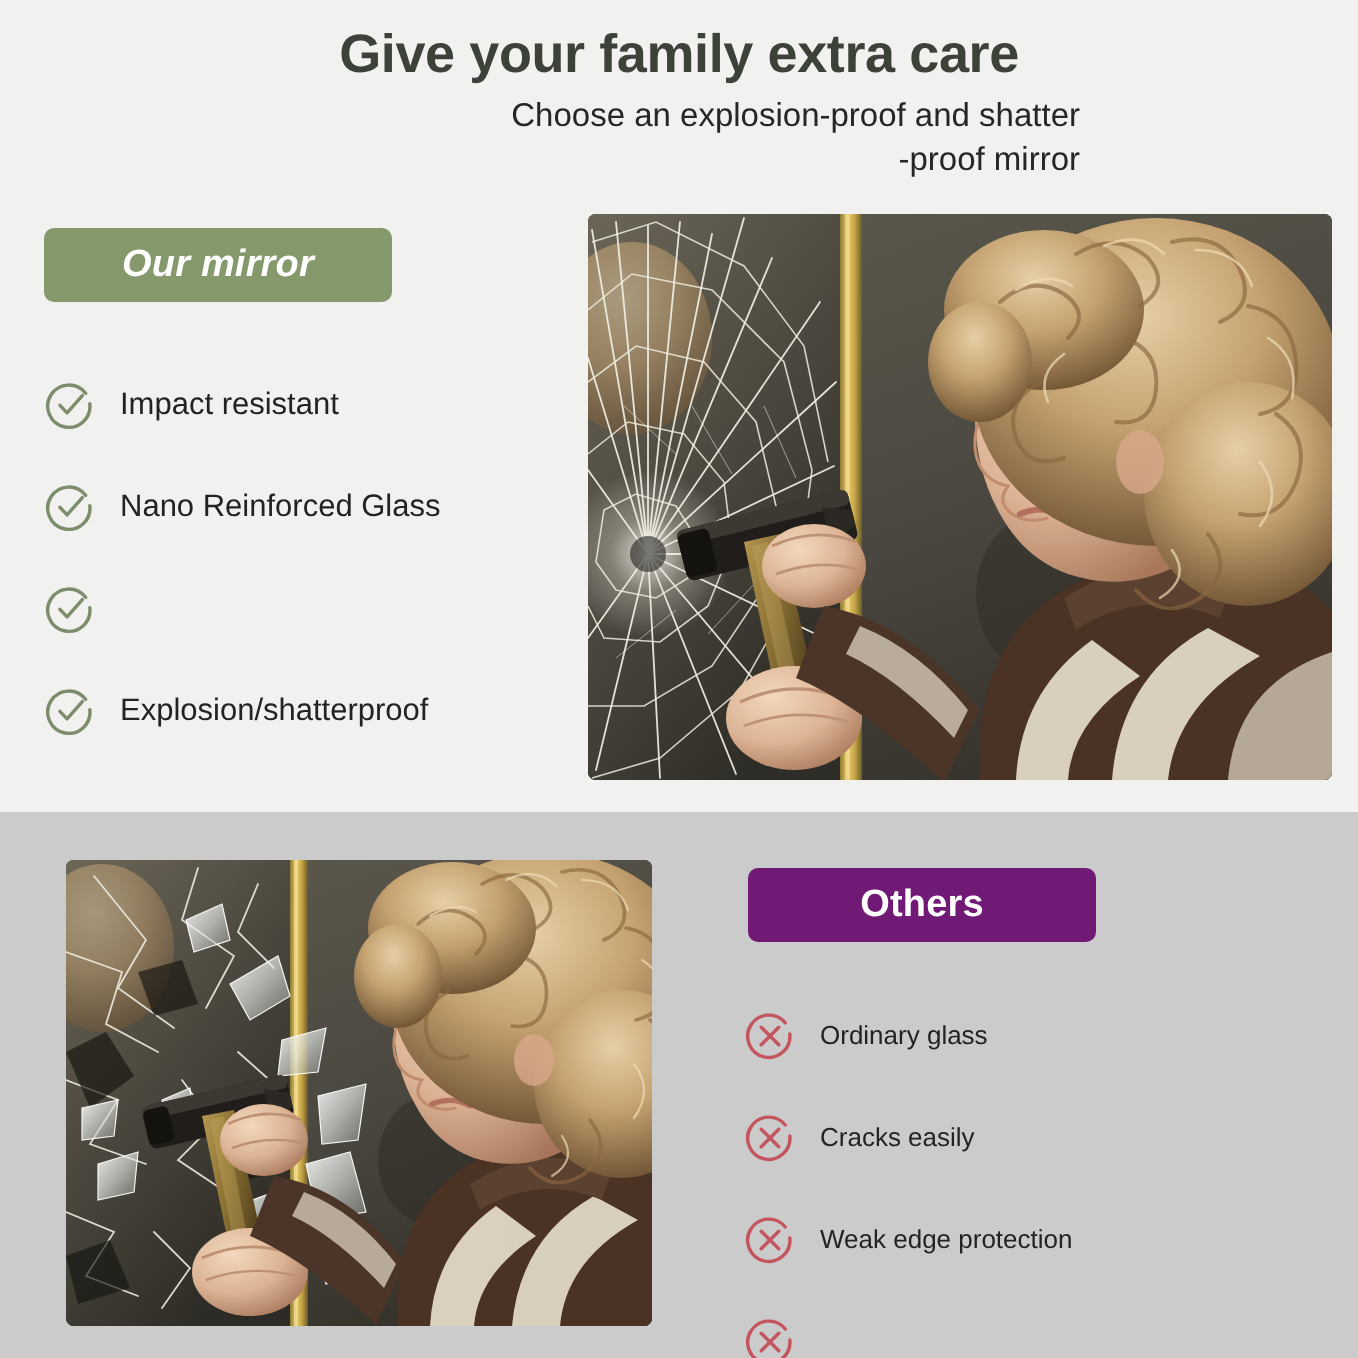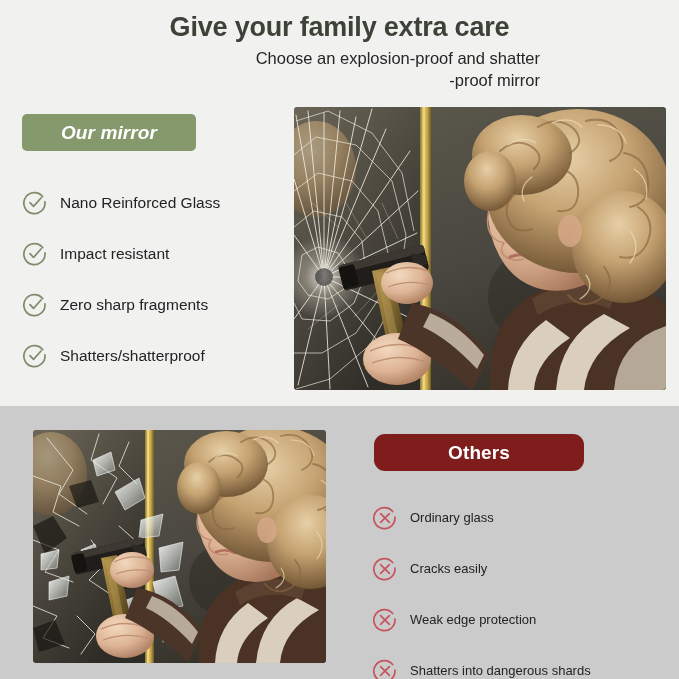--- a/index.html
+++ b/index.html
@@ -58,23 +58,22 @@
     letter-spacing: 0.1px;
   }
   .badge-ours {
     left: 22px; top: 114px;
     width: 174px; height: 37px;
     background: #86996d;
     font-style: italic;
   }
   .badge-others {
     left: 374px; top: 434px;
-    width: 210px; height: 37px;
-    background: #7f1d1d;
-    border-radius: 11px;
+    width: 174px; height: 37px;
+    background: #701a75;
   }
 
   
   .feature-list {
     position: absolute;
   }
   .list-ours { left: 22px; top: 177px; width: 260px; }
   .list-others { left: 372px; top: 492px; width: 300px; }
 
   .feature-item {
@@ -135,45 +134,44 @@
     <span>Our mirror</span>
   </div>
 
   <div class="feature-list list-ours">
 
     <div class="feature-item">
       <svg class="feature-icon" viewBox="0 0 32 32">
         <path d="M25.6 8.2 A13 13 0 1 0 28.2 14.6" fill="none" stroke="#7d8c6b" stroke-width="2.1" stroke-linecap="round"></path>
         <path d="M9.8 15.6 L14.2 20.2 L23.6 9.6" fill="none" stroke="#7d8c6b" stroke-width="2.1" stroke-linecap="round" stroke-linejoin="round"></path>
       </svg>
-      <span class="feature-label">Nano Reinforced Glass</span>
+      <span class="feature-label">Impact resistant</span>
     </div>
 
     <div class="feature-item">
       <svg class="feature-icon" viewBox="0 0 32 32">
         <path d="M25.6 8.2 A13 13 0 1 0 28.2 14.6" fill="none" stroke="#7d8c6b" stroke-width="2.1" stroke-linecap="round"></path>
         <path d="M9.8 15.6 L14.2 20.2 L23.6 9.6" fill="none" stroke="#7d8c6b" stroke-width="2.1" stroke-linecap="round" stroke-linejoin="round"></path>
       </svg>
-      <span class="feature-label">Impact resistant</span>
+      <span class="feature-label">Nano Reinforced Glass</span>
     </div>
 
     <div class="feature-item">
       <svg class="feature-icon" viewBox="0 0 32 32">
         <path d="M25.6 8.2 A13 13 0 1 0 28.2 14.6" fill="none" stroke="#7d8c6b" stroke-width="2.1" stroke-linecap="round"></path>
         <path d="M9.8 15.6 L14.2 20.2 L23.6 9.6" fill="none" stroke="#7d8c6b" stroke-width="2.1" stroke-linecap="round" stroke-linejoin="round"></path>
       </svg>
-      <span class="feature-label">Zero sharp fragments</span>
     </div>
 
     <div class="feature-item">
       <svg class="feature-icon" viewBox="0 0 32 32">
         <path d="M25.6 8.2 A13 13 0 1 0 28.2 14.6" fill="none" stroke="#7d8c6b" stroke-width="2.1" stroke-linecap="round"></path>
         <path d="M9.8 15.6 L14.2 20.2 L23.6 9.6" fill="none" stroke="#7d8c6b" stroke-width="2.1" stroke-linecap="round" stroke-linejoin="round"></path>
       </svg>
-      <span class="feature-label">Shatters/shatterproof</span>
+      <span class="feature-label">Explosion/shatterproof</span>
     </div>
 
   </div>
 
   <div class="photo photo-top">
     <svg viewBox="0 0 372 283" preserveAspectRatio="xMidYMid slice">
       <defs>
         <linearGradient id="tBgWall" x1="0" y1="0" x2="0.3" y2="1">
           <stop offset="0%" stop-color="#59564a"></stop>
           <stop offset="55%" stop-color="#4a4740"></stop>
@@ -367,21 +365,20 @@
         <path d="M10.6 10.6 L21.4 21.4 M21.4 10.6 L10.6 21.4" stroke="#c4555e" stroke-width="2.1" stroke-linecap="round"></path>
       </svg>
       <span class="feature-label">Weak edge protection</span>
     </div>
 
     <div class="feature-item">
       <svg class="feature-icon" viewBox="0 0 32 32">
         <path d="M25.4 8.0 A13 13 0 1 0 28.2 14.8" fill="none" stroke="#c4555e" stroke-width="2.1" stroke-linecap="round"></path>
         <path d="M10.6 10.6 L21.4 21.4 M21.4 10.6 L10.6 21.4" stroke="#c4555e" stroke-width="2.1" stroke-linecap="round"></path>
       </svg>
-      <span class="feature-label">Shatters into dangerous shards</span>
     </div>
 
   </div>
 
   <div class="photo photo-bottom" style="top:24px">
     <svg viewBox="0 0 293 233" preserveAspectRatio="xMidYMid slice">
       <defs>
         <linearGradient id="bBgWall" x1="0" y1="0" x2="0.3" y2="1">
           <stop offset="0%" stop-color="#5a564a"></stop>
           <stop offset="55%" stop-color="#4a4740"></stop>

